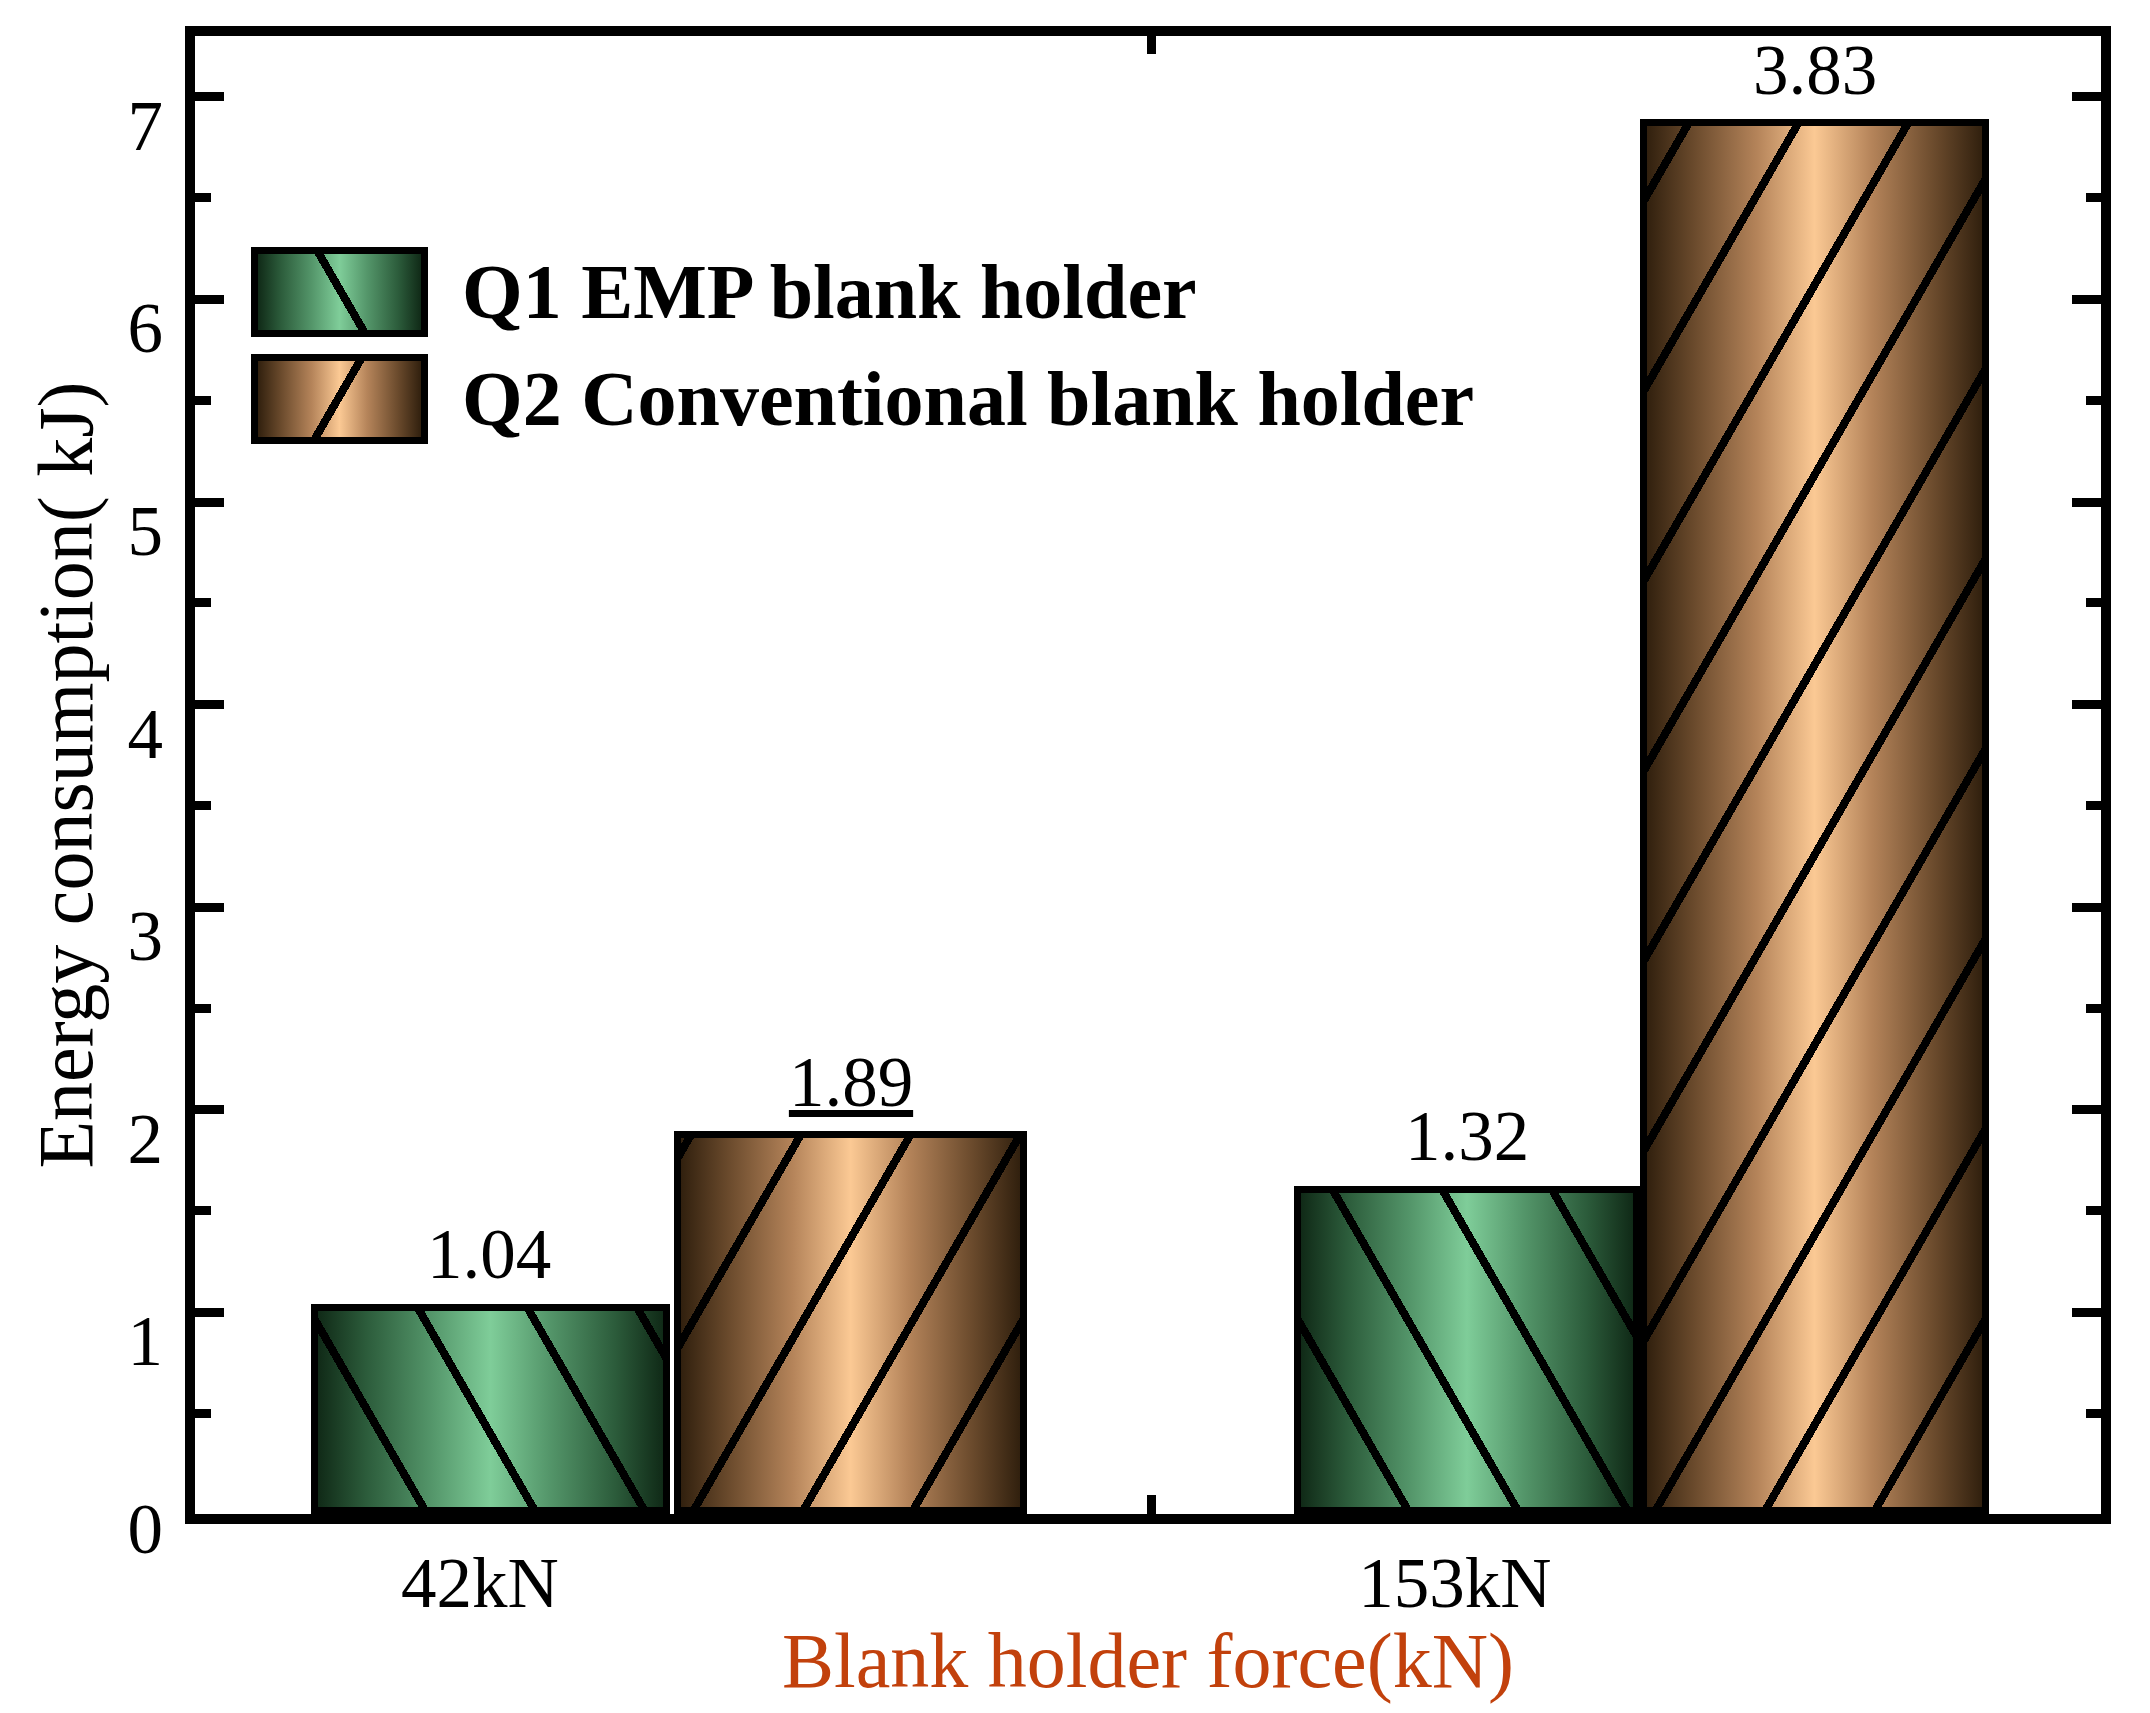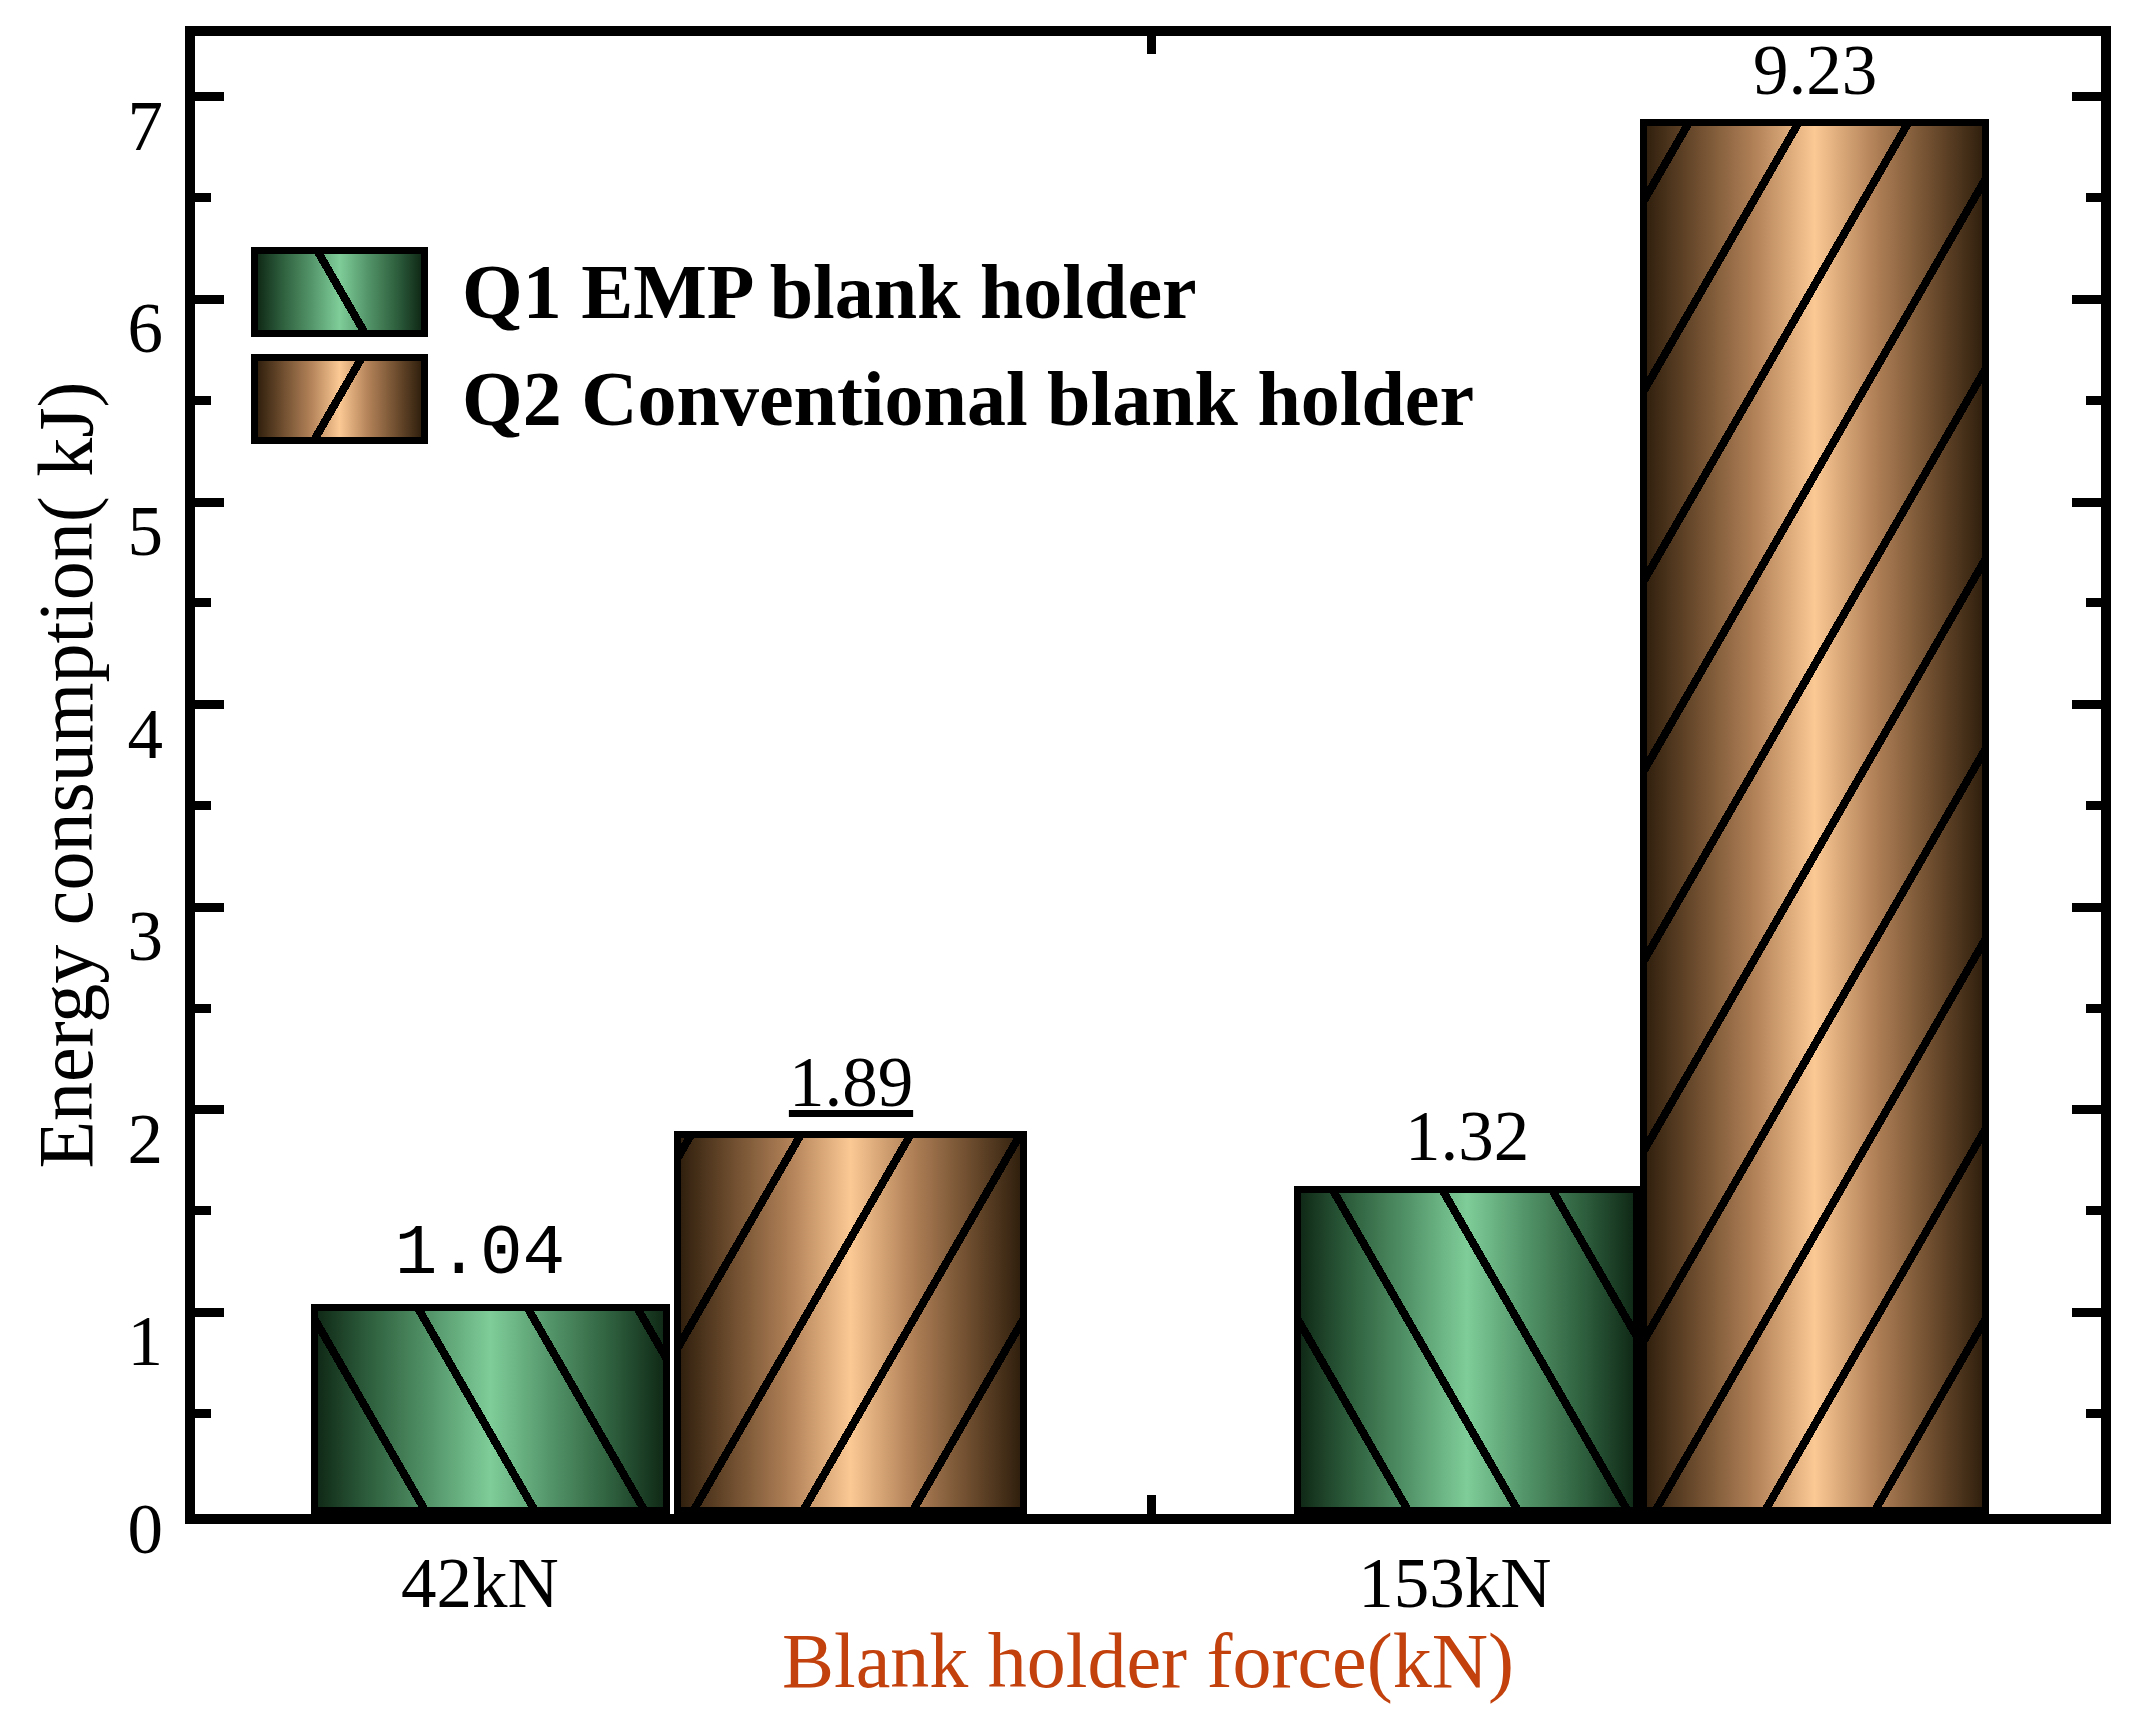--- a/index.html
+++ b/index.html
@@ -284,24 +284,24 @@
         <div class="fill"></div>
       </div>
 
       <div class="bar q1" style="left:1099px; width:346px; height:328px;">
         <div class="fill"></div>
       </div>
       <div class="bar q2" style="left:1445px; width:349px; height:1395px;">
         <div class="fill"></div>
       </div>
 
-      <div class="bar-value" style="left:285px; bottom:224px;font-family:Liberation Mono, monospace;">1.04</div>
+      <div class="bar-value" style="left:294px; bottom:224px;">1.04</div>
       <div class="bar-value" style="left:656px; bottom:396px;text-decoration:underline;">1.89</div>
       <div class="bar-value" style="left:1272px; bottom:342px;">1.32</div>
-      <div class="bar-value" style="left:1620px; bottom:1408px;">9.23</div>
+      <div class="bar-value" style="left:1620px; bottom:1408px;">3.83</div>
 
       <div id="legend" style="left:48px; top:211px;">
         <div class="legend-row">
           <span class="legend-swatch q1">
             <span class="fill"></span>
           </span>
           <span class="legend-text">Q1  EMP blank holder</span>
         </div>
         <div class="legend-row">
           <span class="legend-swatch q2">

